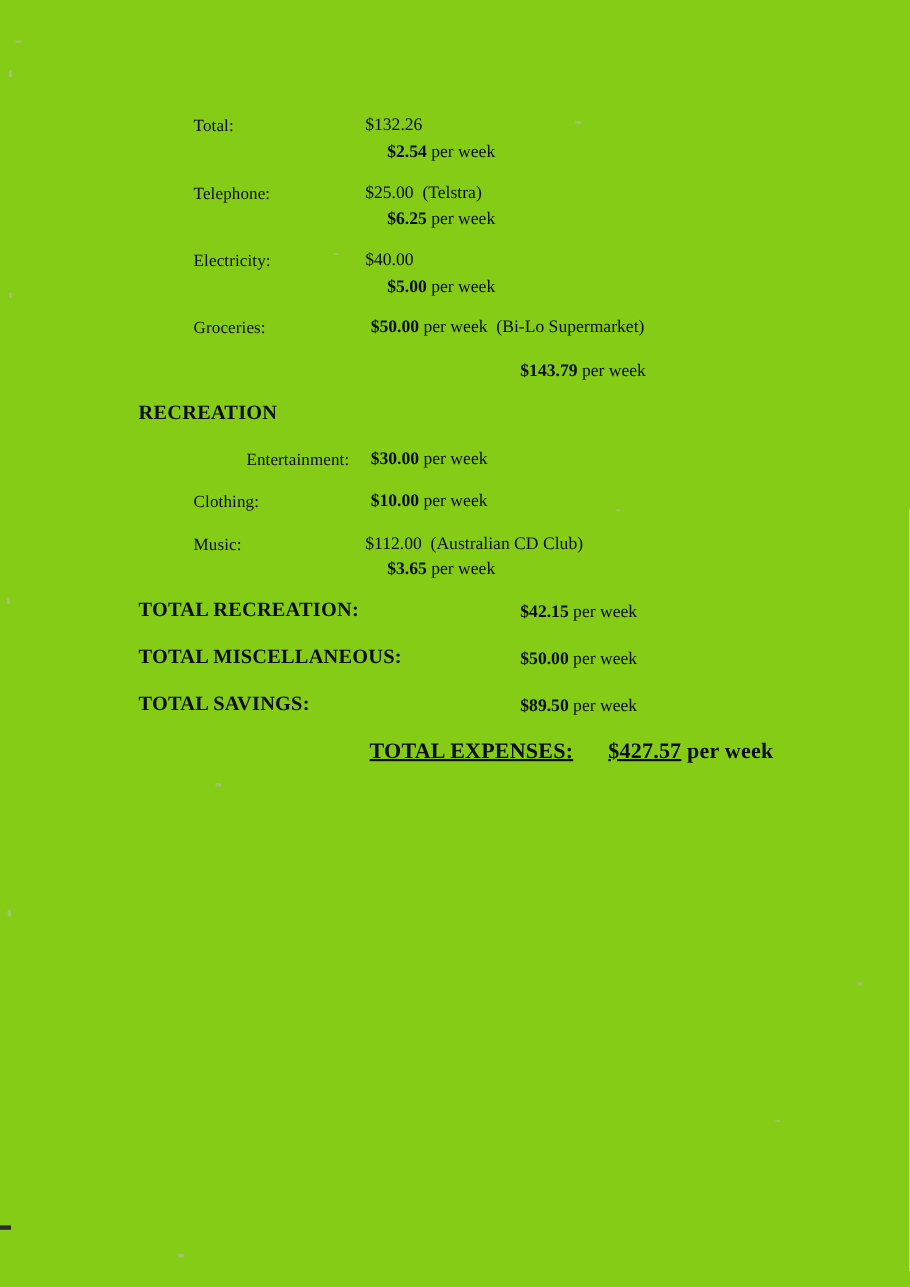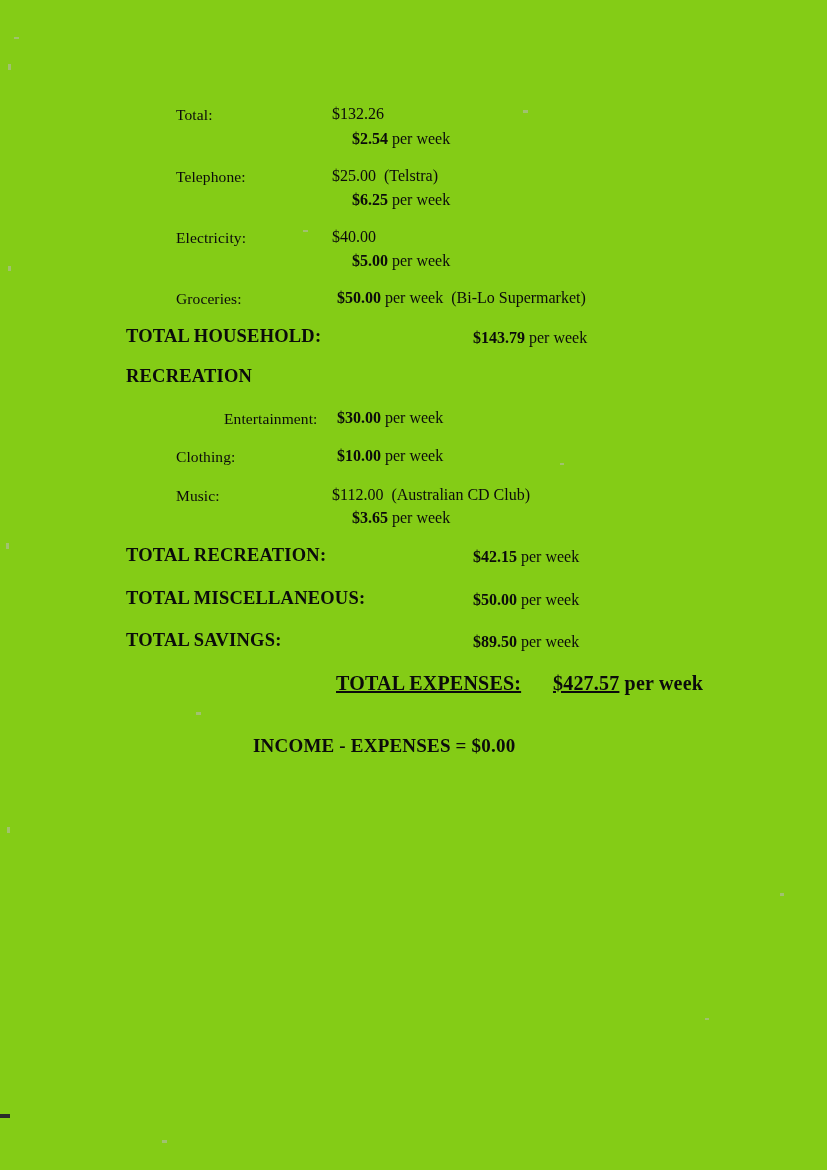--- a/index.html
+++ b/index.html
@@ -129,21 +129,20 @@
   <div class="item-value" style="top:167px;"><span class="n">$25.00</span><span class="n">  (Telstra)</span></div>
   <div class="item-sub" style="top:191px;font-family:Liberation Serif, serif;"><span class="b">$6.25</span><span class="n"> per week</span></div>
 
   <div class="item-label" style="top:229px;">Electricity:</div>
   <div class="item-value" style="top:228px;"><span class="n">$40.00</span><span class="n"></span></div>
   <div class="item-sub" style="top:252px;"><span class="b">$5.00</span><span class="n"> per week</span></div>
 
   <div class="item-label" style="top:290px;">Groceries:</div>
   <div class="item-value-b" style="top:289px;"><span class="b">$50.00</span><span class="n"> per week</span><span class="n">  (Bi-Lo Supermarket)</span></div>
 
-  <div class="heading" style="top:326px;">TOTAL HOUSEHOLD:</div>
   <div class="heading-value" style="top:329px;"><span class="b">$143.79</span><span class="n"> per week</span></div>
 
   <div class="heading" style="top:366px;">RECREATION</div>
 
   <div class="item-label" style="top:410px;margin-left:48px;">Entertainment:</div>
   <div class="item-value-b" style="top:409px;"><span class="b">$30.00</span><span class="n"> per week</span></div>
 
   <div class="item-label" style="top:448px;">Clothing:</div>
   <div class="item-value-b" style="top:447px;"><span class="b">$10.00</span><span class="n"> per week</span></div>
 
@@ -156,15 +155,14 @@
 
   <div class="heading" style="top:588px;">TOTAL MISCELLANEOUS:</div>
   <div class="heading-value" style="top:591px;"><span class="b">$50.00</span><span class="n"> per week</span></div>
 
   <div class="heading" style="top:630px;">TOTAL SAVINGS:</div>
   <div class="heading-value" style="top:633px;"><span class="b">$89.50</span><span class="n"> per week</span></div>
 
   <div class="grand" style="left:336px; top:672px;"><span class="u">TOTAL EXPENSES:</span></div>
   <div class="grand" style="left:553px; top:672px;"><span class="u">$427.57</span><span> per week</span></div>
 
-  <div class="final" style="top:735px;">INCOME - EXPENSES = $0.00</div>
 
 </div>
 
 </body></html>

